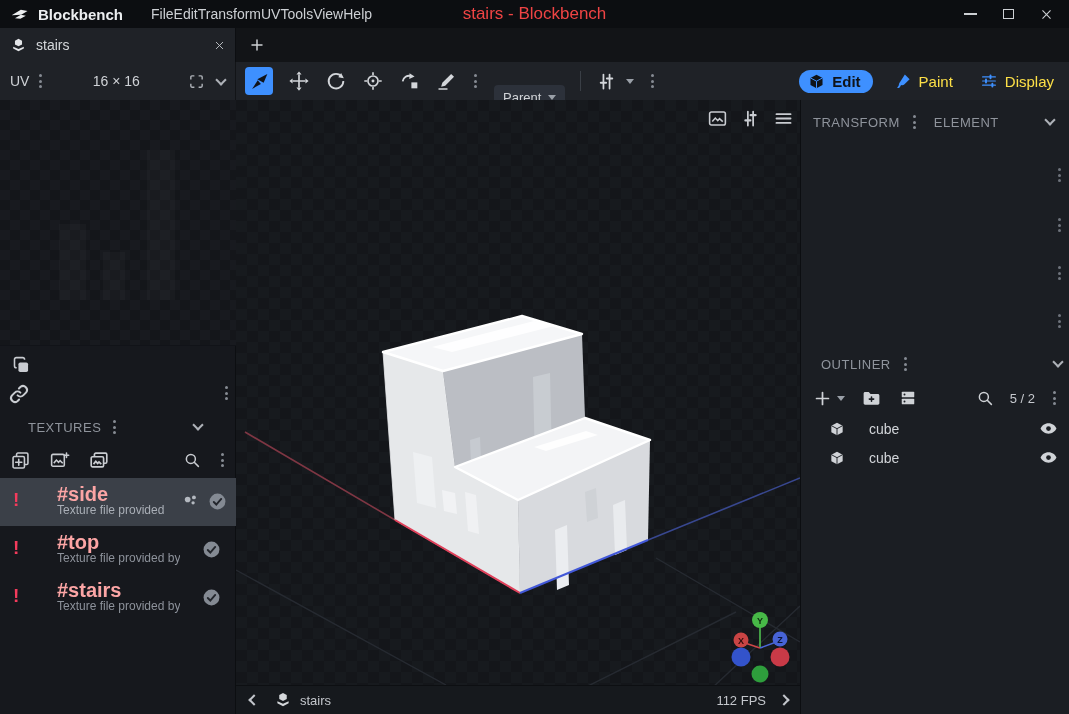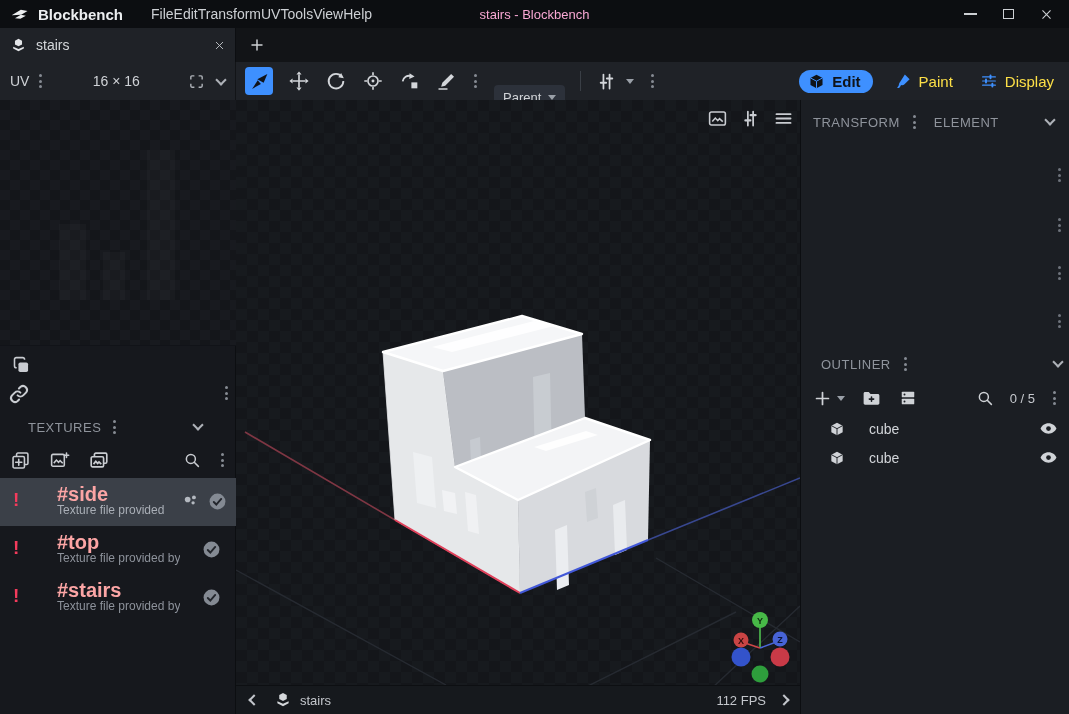--- a/index.html
+++ b/index.html
@@ -11,21 +11,21 @@
   .kebab { display:inline-flex; flex-direction:column; gap:2.5px; align-items:center; justify-content:center; padding:2px; }
   .kebab i { width:3px; height:3px; border-radius:50%; background:currentColor; display:block; }
   .chev { width:8px; height:8px; border-right:2px solid currentColor; border-bottom:2px solid currentColor; transform:rotate(45deg); display:inline-block; }
   .caret { width:0; height:0; border-left:4px solid transparent; border-right:4px solid transparent; border-top:5px solid currentColor; display:inline-block; }
 
   
   #titlebar { position:absolute; left:0; top:0; width:1069px; height:28px; background:#0c0e11; display:flex; align-items:center; }
   #titlebar .appname { font-size:15px; font-weight:bold; color:#eceef0; margin-left:8px; }
   #titlebar nav { display:flex; margin-left:28px; font-size:14px; color:#cdd0d4; }
   #titlebar nav span { cursor:default; }
-  .win-title { position:absolute; left:0; right:0; top:0; height:28px; display:flex; align-items:center; justify-content:center; font-size:13px; color:#f9a8d4; pointer-events:none; }
+  .win-title { position:absolute; left:0; right:0; top:0; height:28px; display:flex; align-items:center; justify-content:center; font-size:17px; color:#ef4444; pointer-events:none; }
   .win-controls { position:absolute; right:0; top:0; height:28px; display:flex; align-items:center; gap:26px; padding-right:16px; }
 
   
   #tabbar { position:absolute; left:0; top:28px; width:1069px; height:34px; background:#121417; }
   .tab { position:absolute; left:0; top:0; width:236px; height:34px; background:#1f2227; display:flex; align-items:center; padding:0 10px; border-right:1px solid #0c0e11; }
   .tab .tab-label { font-size:14px; color:#d5d8db; margin-left:9px; flex:1; }
   .newtab { position:absolute; left:246px; top:6px; width:22px; height:22px; display:flex; align-items:center; justify-content:center; color:#cdd0d4; }
 
   
   #toolbar { position:absolute; left:0; top:62px; width:1069px; height:38px; background:#1f2227; }
@@ -531,21 +531,21 @@
       </span>
       <svg class="ic" width="21" height="21">
           <use href="#i-folder-add"></use>
         </svg>
       <svg class="ic" width="20" height="20">
           <use href="#i-rows"></use>
         </svg>
       <svg class="ic" width="18" height="18" style="margin-left:auto">
           <use href="#i-search"></use>
         </svg>
-      <span style="font-size:13px;color:#c6c9ce">0 / 5</span>
+      <span style="font-size:13px;color:#c6c9ce">5 / 2</span>
       <span class="kebab" style="color:#868b93">
           <i></i>
           <i></i>
           <i></i>
         </span>
     </div>
 
     <div style="position:absolute;left:0;top:314px;width:269px">
       <div class="outl-row">
         <svg class="ic" width="16" height="16" style="margin-left:28px;color:#d0d3d7">

